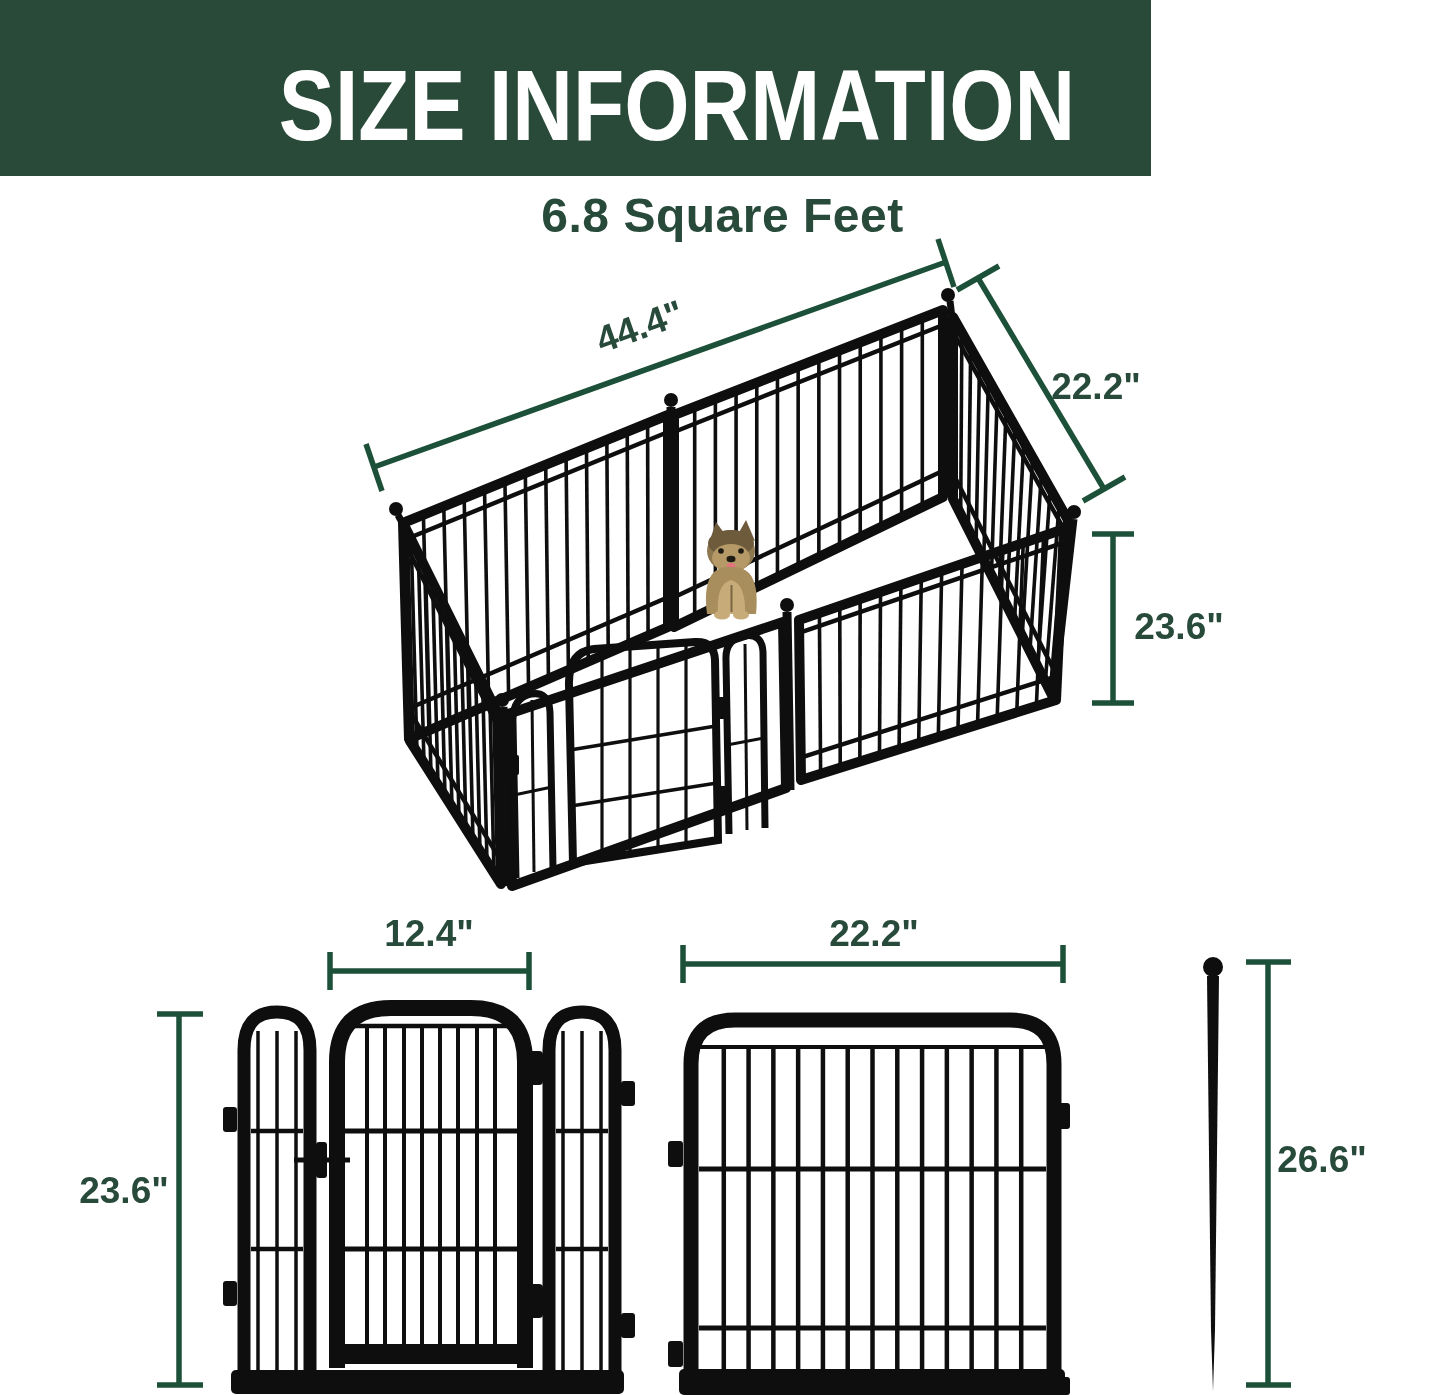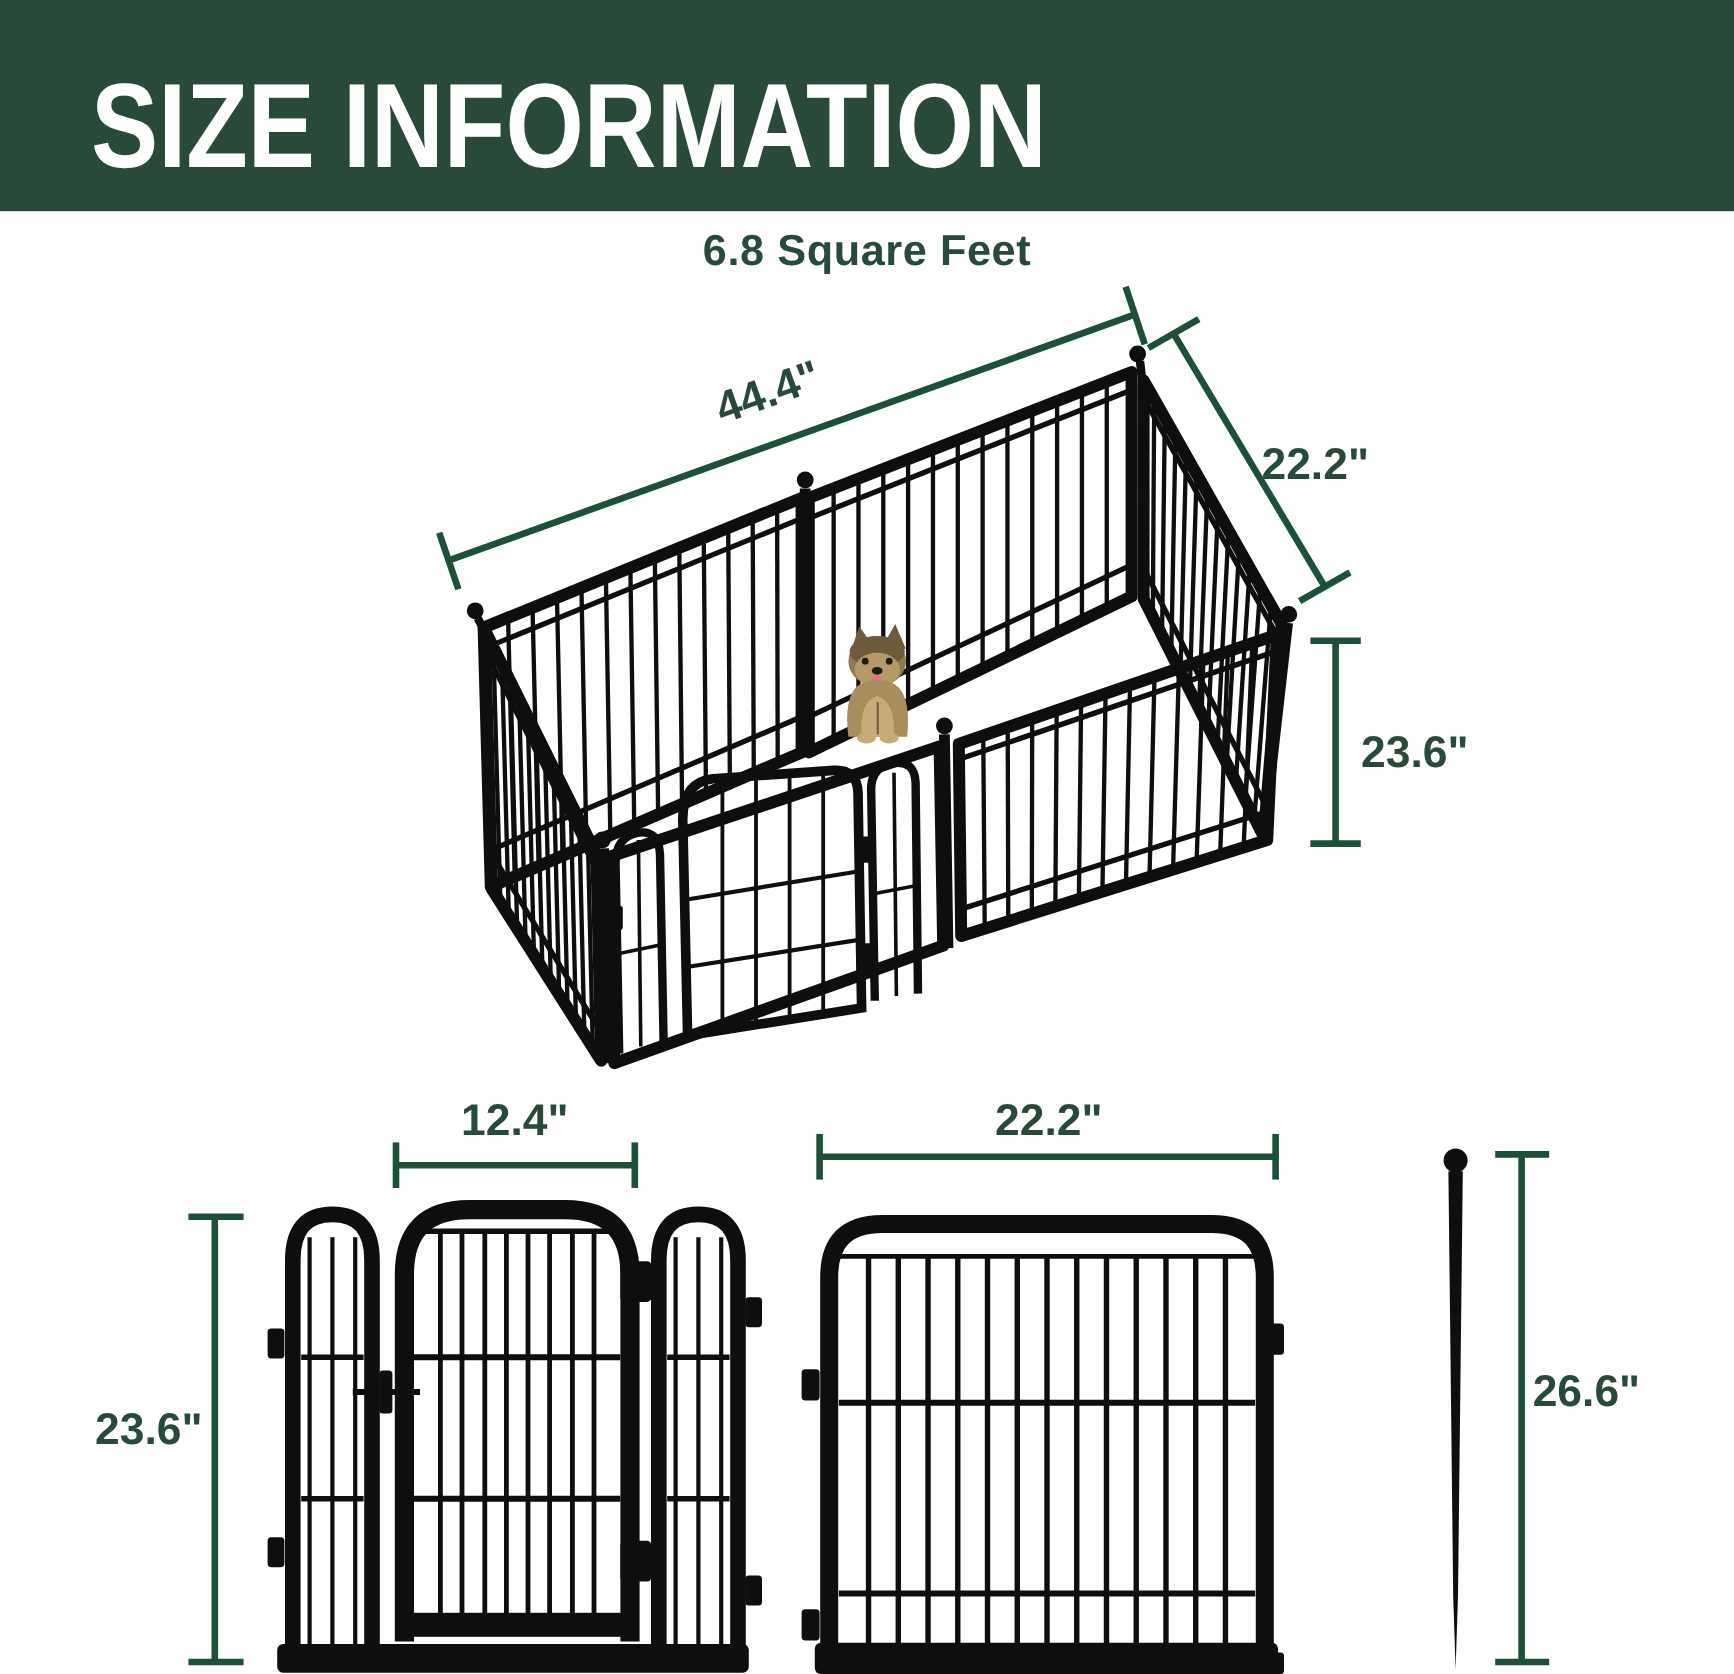--- a/index.html
+++ b/index.html
@@ -2,34 +2,34 @@
 <html style="--banner-bg: #2a4a39; --text-green: #284a3b; --dim: #1d5038; --fence: #0e0e0e; --dog-dark: #6e5b3c; --dog-light: #c7ac79; --dog-tongue: #e5737f;"><head>
 <meta charset="utf-8">
 <style>
   html,body{margin:0;padding:0;}
   body{
     width:1445px;height:1395px;position:relative;overflow:hidden;
     background:#ffffff;
     font-family:"Liberation Sans", sans-serif;
   }
   .banner{
-    position:absolute;left:0;top:0;width:1445px;height:176px;
+    position:absolute;left:0;top:0;width:1151px;height:176px;
     background:var(--banner-bg,#2a4a39);
-    display:flex;align-items:center;justify-content:flex-start;
+    display:flex;align-items:center;justify-content:flex-end;
   }
   .banner h1{
     margin:0;margin-top:34px;
     color:#ffffff;font-size:100px;font-weight:bold;line-height:100px;
     transform:scaleX(0.84);transform-origin:center;
     letter-spacing:0px;white-space:nowrap;
   }
   .area-heading{
     position:absolute;left:0;top:188px;width:1445px;text-align:center;
     color:var(--text-green,#284a3b);
-    font-size:36px;font-weight:bold;letter-spacing:.5px;
+    font-size:48px;font-weight:bold;letter-spacing:.5px;
   }
   svg.scene{position:absolute;left:0;top:0;z-index:1;}
   .dim-label{
     position:absolute;z-index:2;color:var(--text-green,#284a3b);
     font-size:37px;font-weight:bold;white-space:nowrap;
     transform:translate(-50%,-50%);
   }
   .dim-label.rot{transform:translate(-50%,-50%) rotate(-19.5deg);}
   .dim{stroke:var(--dim,#1d5038);stroke-width:5.5;fill:none;}
   .fence{stroke:var(--fence,#0e0e0e);fill:none;}

